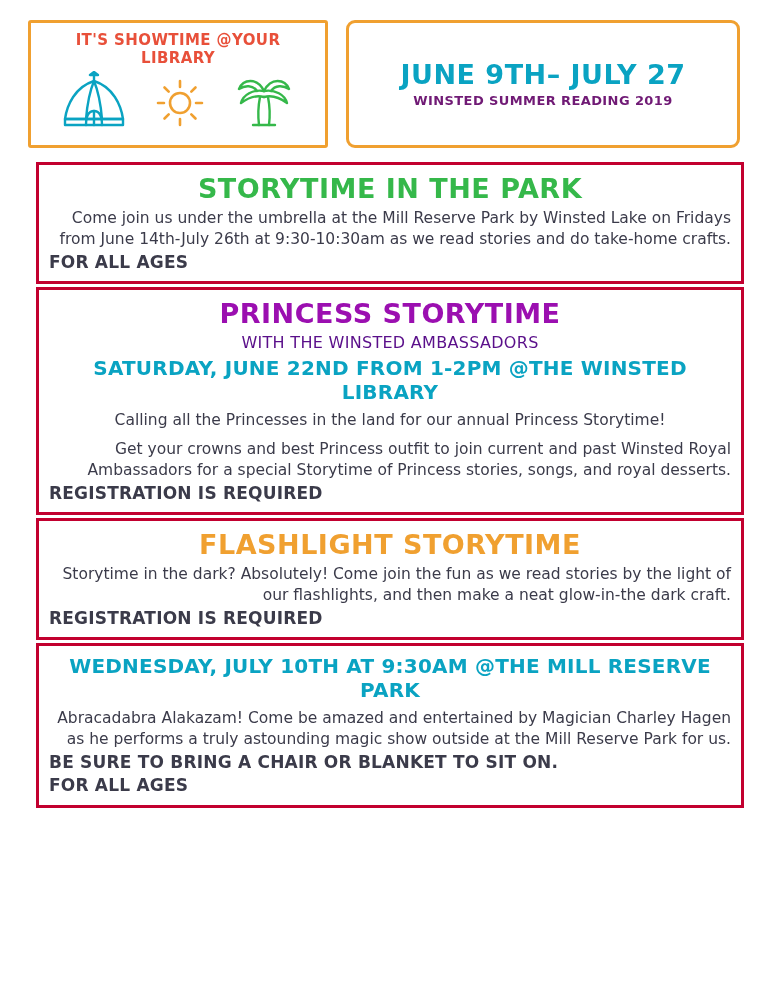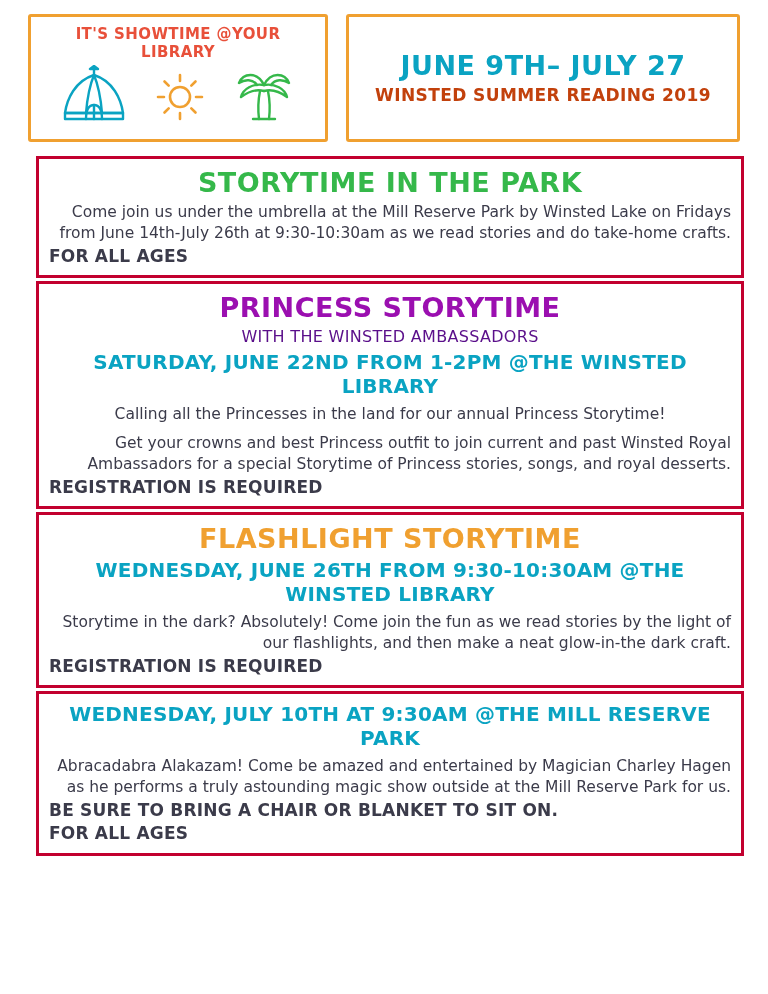--- a/index.html
+++ b/index.html
@@ -13,21 +13,21 @@
     font-family: "DejaVu Sans", sans-serif;
     color: #3b3b4a;
     position: relative;
     overflow: hidden;
   }
 
   
   .header {
     display: flex;
     gap: 18px;
-    padding: 14px 28px 0 28px;
+    padding: 20px 28px 0 28px;
     box-sizing: border-box;
   }
   .header-left {
     width: 300px;
     border: 3px solid #f0a030;
     border-radius: 3px;
     box-sizing: border-box;
     padding: 8px 6px 10px 6px;
     text-align: center;
   }
@@ -42,42 +42,42 @@
   .icon-row {
     display: flex;
     align-items: flex-end;
     justify-content: space-around;
     height: 62px;
     padding: 0 12px;
   }
   .header-right {
     flex: 1;
     border: 3px solid #f0a030;
-    border-radius: 3px;
+    border-radius: 9px;
     box-sizing: border-box;
     display: flex;
     flex-direction: column;
     align-items: center;
     justify-content: center;
     padding: 10px 8px;
   }
   .date-line {
     font-family: "DejaVu Sans", sans-serif;
     font-weight: bold;
     font-size: 27px;
     color: #0aa3c2;
     letter-spacing: 0.5px;
     line-height: 1.1;
     text-align: center;
   }
   .sub-line {
     font-family: "DejaVu Sans", sans-serif;
     font-weight: bold;
-    font-size: 17px;
-    color: #c2410c;
+    font-size: 13px;
+    color: #701a75;
     letter-spacing: 0.4px;
     margin-top: 4px;
     text-align: left;
   }
 
   
   .sections {
     margin: 14px 24px 0 24px;
     padding-left: 12px;
   }
@@ -214,21 +214,20 @@
     <div class="sec-subtitle">WITH THE WINSTED AMBASSADORS</div>
     <div class="sec-when">SATURDAY, JUNE 22ND FROM 1-2PM @THE WINSTED LIBRARY</div>
     <div class="sec-body center">Calling all the Princesses in the land for our annual Princess Storytime!</div>
     <div class="spacer-sm"></div>
     <div class="sec-body">Get your crowns and best Princess outfit to join current and past Winsted Royal Ambassadors for a special Storytime of Princess stories, songs, and royal desserts.</div>
     <div class="sec-note">REGISTRATION IS REQUIRED</div>
   </div>
 
   <div class="section">
     <div class="sec-title c-orange">FLASHLIGHT STORYTIME</div>
-    <div class="sec-when">WEDNESDAY, JUNE 26TH FROM 9:30-10:30AM  @THE WINSTED LIBRARY</div>
     <div class="sec-body">Storytime in the dark? Absolutely! Come join the fun as we read stories by the light of our flashlights, and then make a neat glow-in-the dark craft.</div>
     <div class="sec-note">REGISTRATION IS REQUIRED</div>
   </div>
 
   <div class="section">
     <div class="sec-when">WEDNESDAY, JULY 10TH AT 9:30AM @THE MILL RESERVE PARK</div>
     <div class="sec-body">Abracadabra Alakazam! Come be amazed and entertained by Magician Charley Hagen as he performs a truly astounding magic show outside at the Mill Reserve Park for us.</div>
     <div class="sec-note">BE SURE TO BRING A CHAIR OR BLANKET TO SIT ON.</div>
     <div class="sec-note">FOR ALL AGES</div>
   </div>

